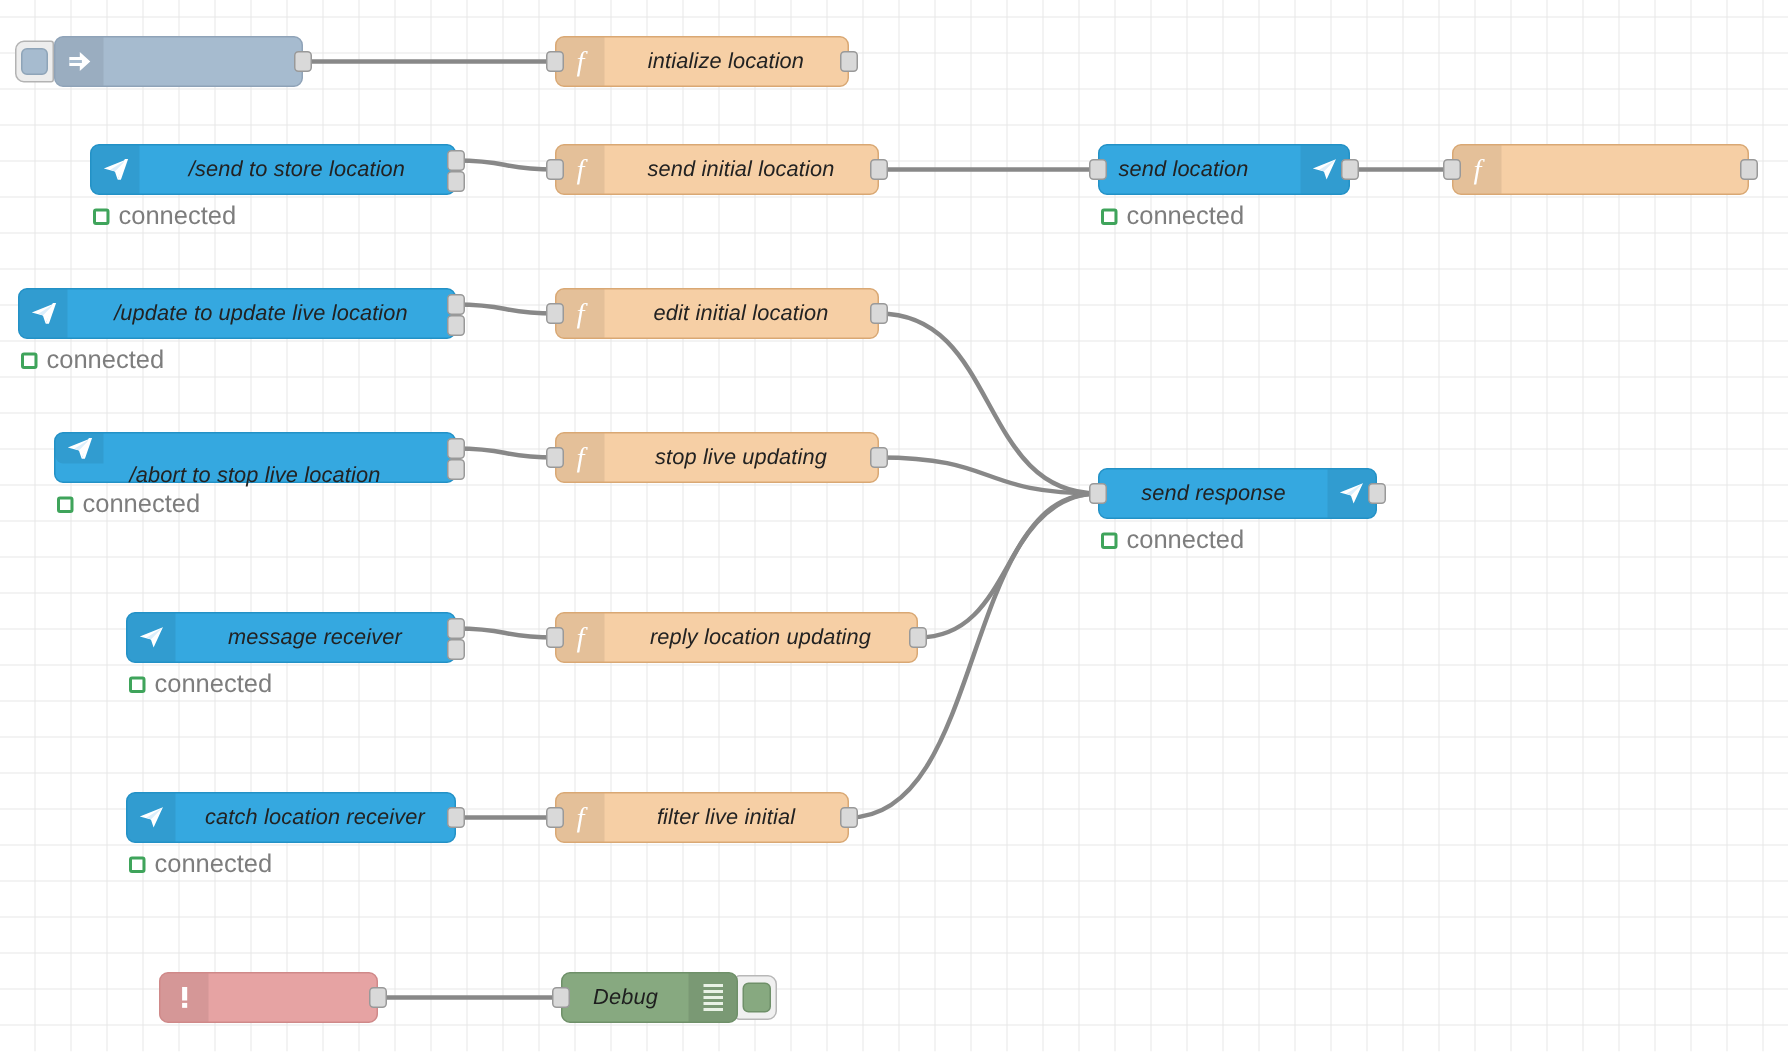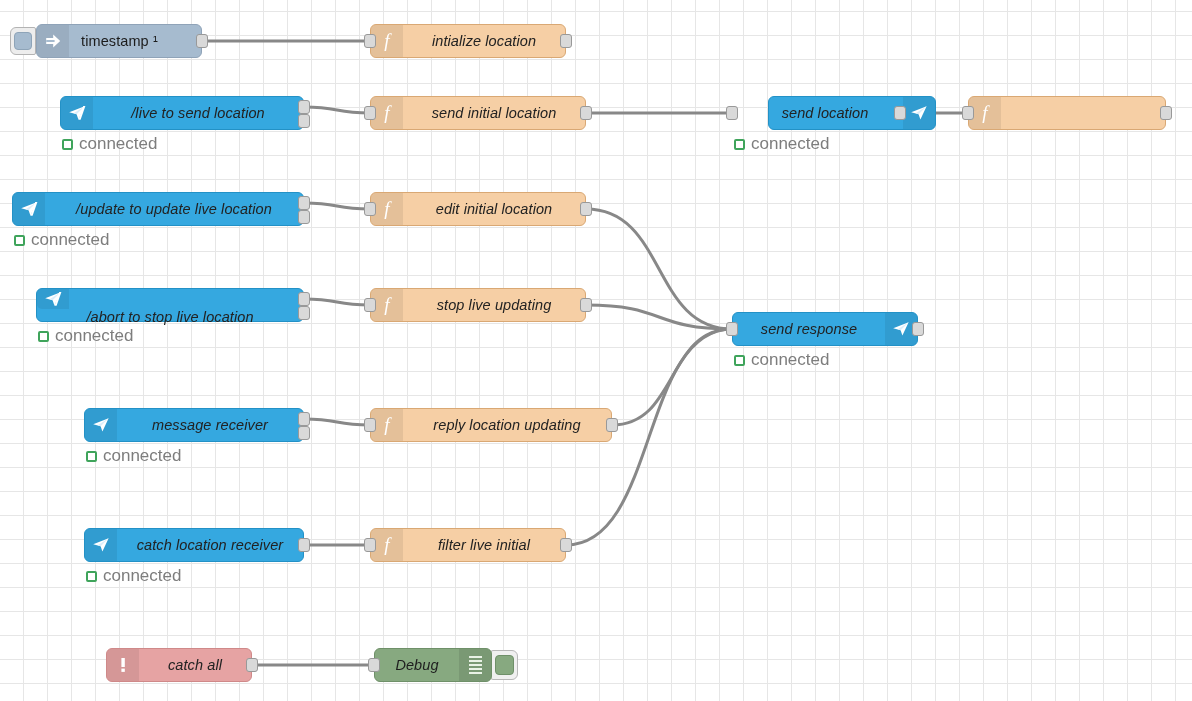--- a/index.html
+++ b/index.html
@@ -172,21 +172,20 @@
       <path d="M 252 665 C 319.1 665, 306.9 665, 374 665" fill="none" stroke="#888888" stroke-width="3"></path>
     </svg>
   <div id="node-layer">
       <div class="node n-inject inject" style="left: 36px; top: 24px; width: 166px;">
         <div class="iconbox left">
           <svg class="gl" width="20" height="20" viewBox="0 0 20 20">
             <path d="M3.2 7.0 L10.2 7.0 L10.2 3.6 L17.2 10.0 L10.2 16.4 L10.2 13.0 L3.2 13.0 Z" fill="#ffffff"></path>
             <path d="M3.2 9.0 L3.2 11.0 L11.6 11.0 L11.6 9.0 Z" fill="#a6bbcf"></path>
           </svg>
         </div>
-        <div class="label">timestamp ¹</div>
       </div>
       <div class="port" style="left: 196px; top: 34px;"></div>
       <div class="inject-btn" style="left: 10px; top: 27px;">
         <i></i>
       </div>
       <div class="node n-function" style="left: 370px; top: 24px; width: 196px;">
         <div class="iconbox left">
           <svg class="gl" width="20" height="20" viewBox="0 0 20 20">
             <text x="10" y="16" font-family="Liberation Serif, serif" font-style="italic" font-size="19" fill="#ffffff" text-anchor="middle">f</text>
           </svg>
@@ -196,39 +195,39 @@
       <div class="port" style="left: 364px; top: 34px;"></div>
       <div class="port" style="left: 560px; top: 34px;"></div>
       <div class="node n-telegram" style="left: 60px; top: 96px; width: 244px;">
         <div class="iconbox left">
           <svg class="gl" width="20" height="20" viewBox="0 0 20 20">
             <path d="M2.2 9.3 L17.6 3.2 L11.4 16.6 L9.6 11.3 Z" fill="#ffffff"></path>
             <path d="M9.6 11.3 L17.6 3.2 L6.6 10.2 Z" fill="#dbeefb"></path>
             <path d="M16.2 3.0 L18.4 3.0 L13.6 16.8 L11.4 16.8 Z" fill="#ffffff"></path>
           </svg>
         </div>
-        <div class="label">/live to send location</div>
+        <div class="label">/send to store location</div>
       </div>
       <div class="port" style="left: 298px; top: 100px;"></div>
       <div class="port" style="left: 298px; top: 114px;"></div>
       <div class="status" style="left: 62px; top: 134px;">
         <span class="dot"></span>
         <span>connected</span>
       </div>
       <div class="node n-function" style="left: 370px; top: 96px; width: 216px;">
         <div class="iconbox left">
           <svg class="gl" width="20" height="20" viewBox="0 0 20 20">
             <text x="10" y="16" font-family="Liberation Serif, serif" font-style="italic" font-size="19" fill="#ffffff" text-anchor="middle">f</text>
           </svg>
         </div>
         <div class="label">send initial location</div>
       </div>
       <div class="port" style="left: 364px; top: 106px;"></div>
       <div class="port" style="left: 580px; top: 106px;"></div>
-      <div class="node n-telegram" style="left: 768px; top: 96px; width: 168px; gap: 22px;">
+      <div class="node n-telegram" style="left: 732px; top: 96px; width: 168px; gap: 22px;">
         <div class="label">send location</div>
         <div class="iconbox right">
           <svg class="gl" width="20" height="20" viewBox="0 0 20 20">
             <path d="M2.2 9.3 L17.6 3.2 L11.4 16.6 L9.6 11.3 Z" fill="#ffffff"></path>
             <path d="M9.6 11.3 L17.6 3.2 L6.6 10.2 Z" fill="#dbeefb"></path>
           </svg>
         </div>
       </div>
       <div class="port" style="left: 726px; top: 106px;"></div>
       <div class="port" style="left: 894px; top: 106px;"></div>
@@ -361,21 +360,20 @@
       </div>
       <div class="port" style="left: 364px; top: 538px;"></div>
       <div class="port" style="left: 560px; top: 538px;"></div>
       <div class="node n-catch" style="left: 106px; top: 648px; width: 146px;">
         <div class="iconbox left">
           <svg class="gl" width="20" height="20" viewBox="0 0 20 20">
             <rect x="8.4" y="3" width="3.4" height="9" fill="#ffffff"></rect>
             <rect x="8.4" y="13.6" width="3.4" height="3.3" fill="#ffffff"></rect>
           </svg>
         </div>
-        <div class="label">catch all</div>
       </div>
       <div class="port" style="left: 246px; top: 658px;"></div>
       <div class="node n-debug" style="left: 374px; top: 648px; width: 118px;">
         <div class="label">Debug</div>
         <div class="iconbox right">
           <div class="hamburger">
             <span></span>
             <span></span>
             <span></span>
             <span></span>

